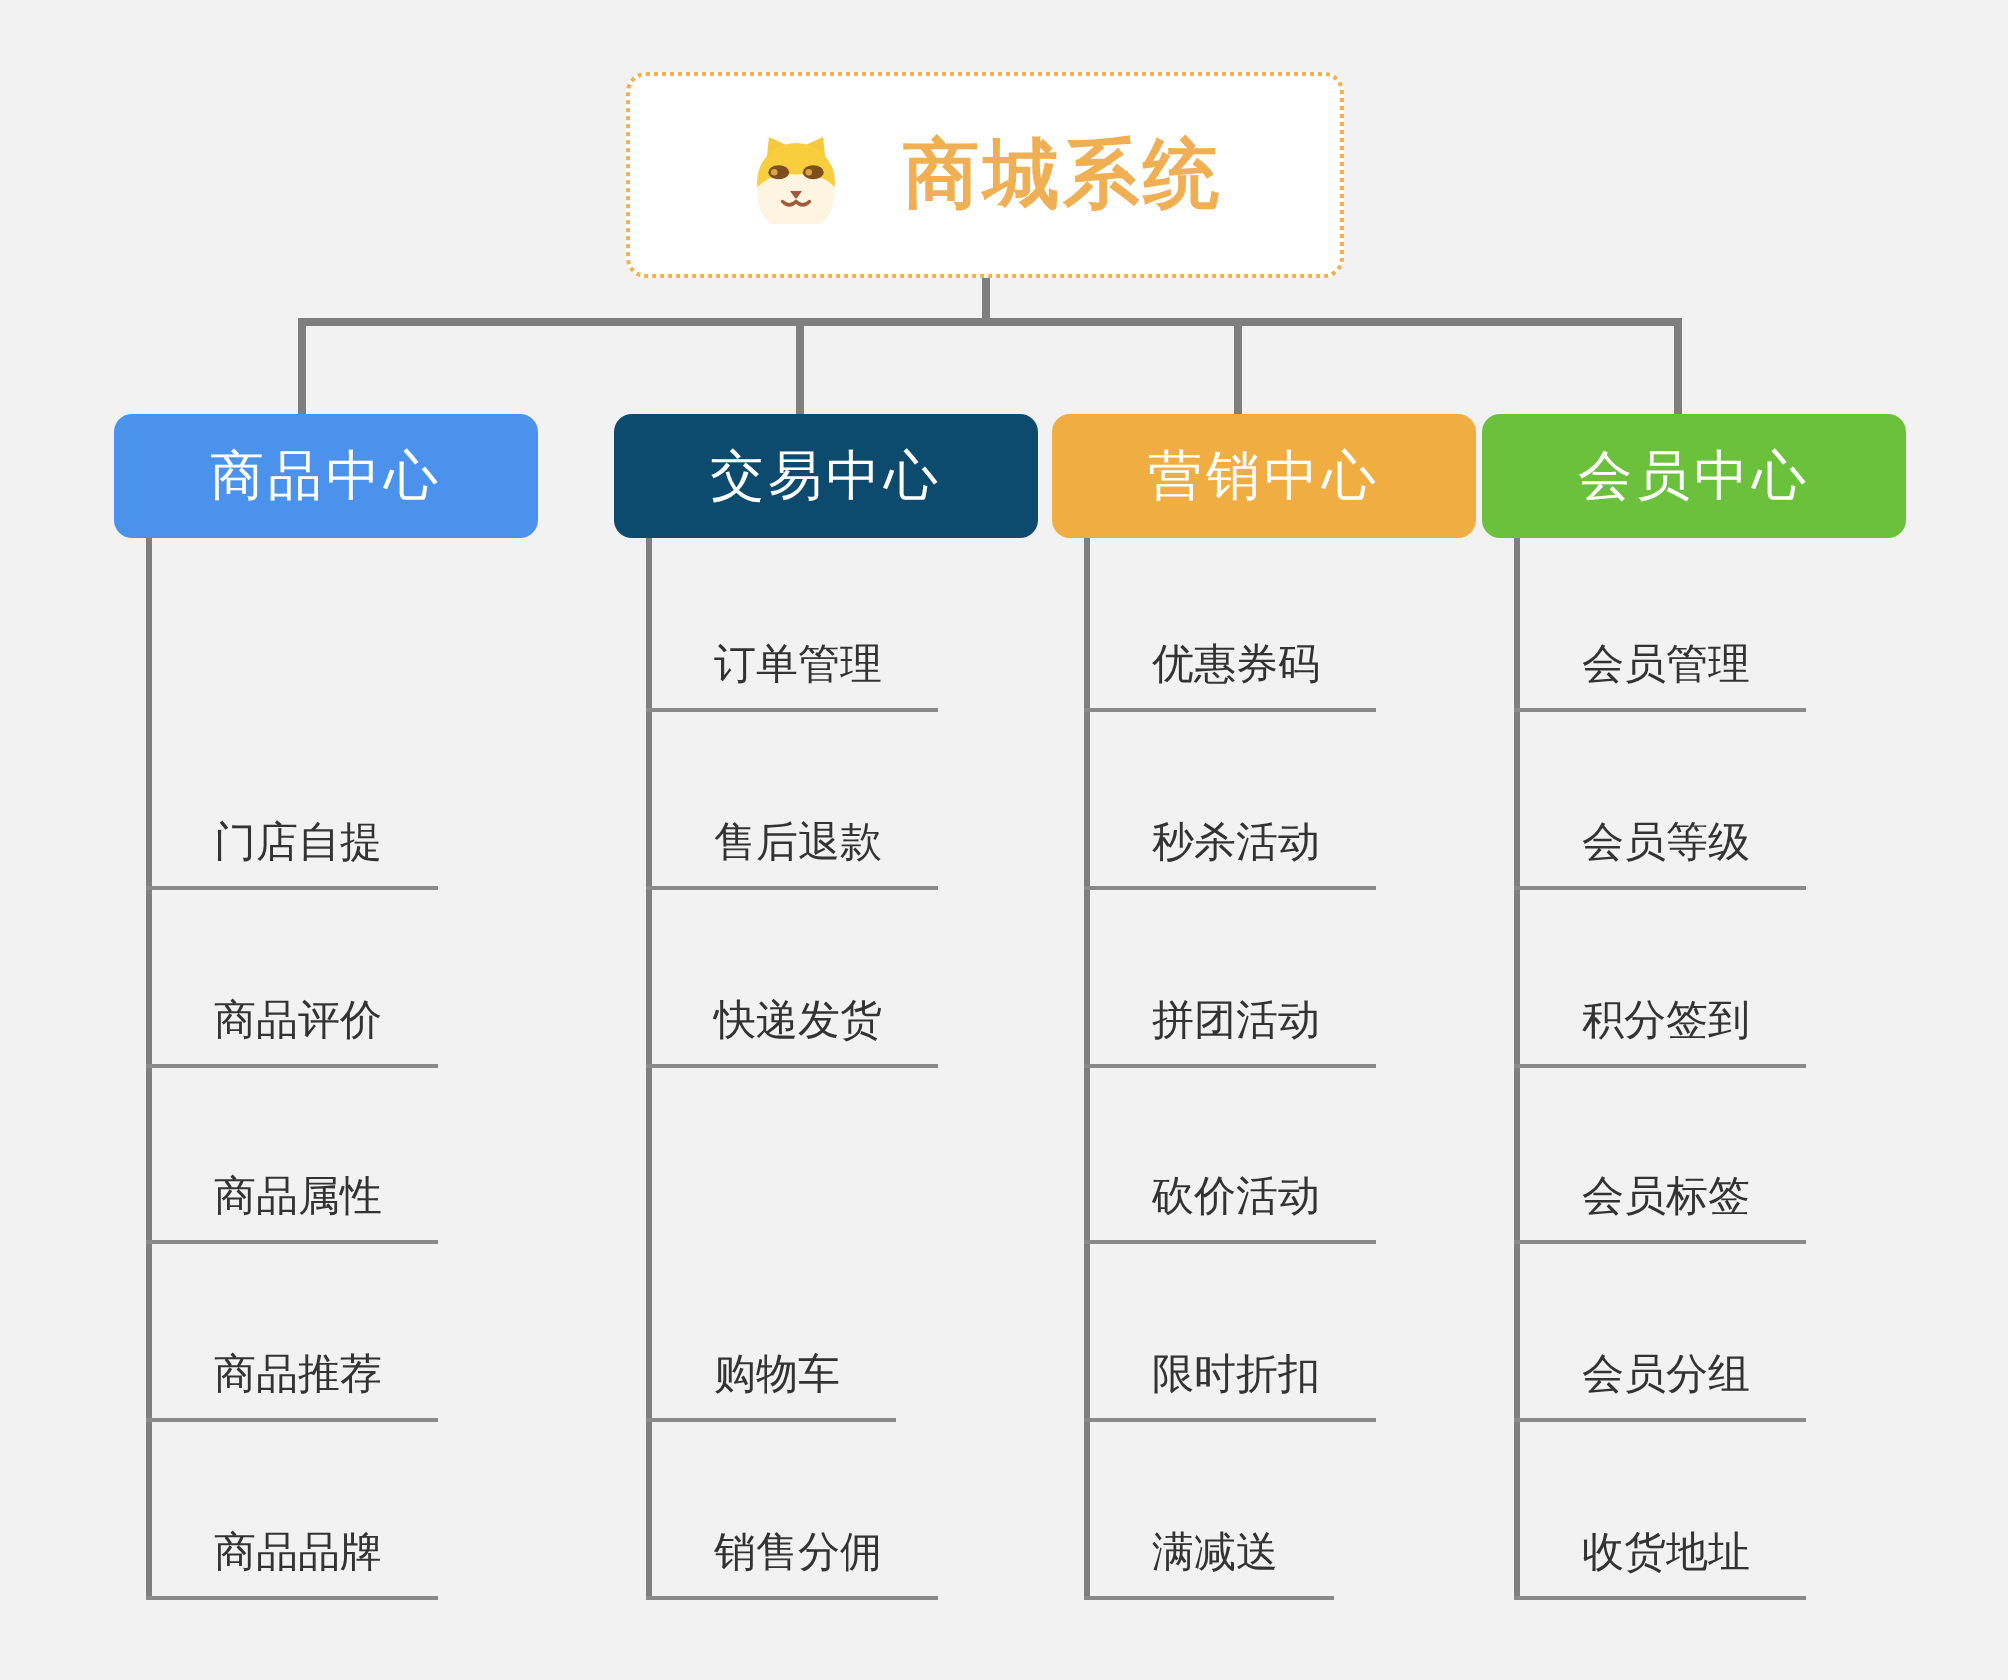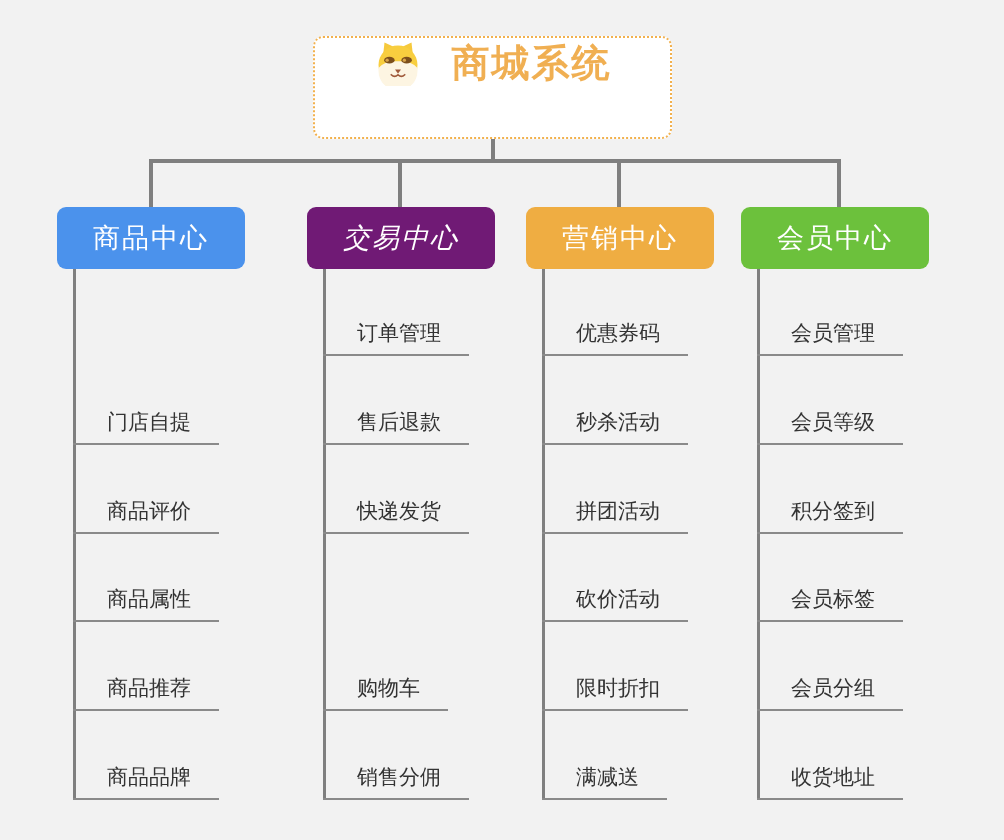--- a/index.html
+++ b/index.html
@@ -14,41 +14,41 @@
     overflow:hidden;
   }
 
   
   .root{
     position:absolute;left:313px;top:36px;
     width:359px;height:103px;box-sizing:border-box;
     background:#FFFFFF;
     border:2px dotted #F2B14E;
     border-radius:10px;
-    display:flex;justify-content:center;gap:30px;
+    display:flex;align-items:center;justify-content:center;gap:30px;
     cursor:pointer;
   }
   .root-title{
     font-size:38px;font-weight:bold;letter-spacing:2px;
     color:#F0AF52;
   }
   .doge{width:48px;height:48px;display:block;}
 
   
   .line{position:absolute;background:#7F7F7F;}
   .trunk{left:491px;top:139px;width:4px;height:22px;}
   .bus{left:149px;top:159px;width:692px;height:4px;}
   .drop{top:161px;width:4px;height:46px;}
   .drop-0{left:149px}.drop-1{left:398px}.drop-2{left:617px}.drop-3{left:837px}
 
   
   .branch{position:absolute;top:207px;width:235px;}
   .branch-0{left:57px}.branch-1{left:307px}.branch-2{left:526px}.branch-3{left:741px}
   .branch-header{
-    width:188px;height:62px;
+    width:212px;height:62px;
     border-radius:9px;
     color:#FFFFFF;font-size:27px;letter-spacing:2px;
     display:flex;align-items:center;justify-content:center;
     cursor:pointer;
   }
   .colline{
     position:absolute;left:16px;top:62px;
     width:3px;height:531px;
     background:#7F7F7F;
   }
@@ -95,21 +95,21 @@
     <div class="branch-header" style="background-color: rgb(75, 146, 236);">商品中心</div>
     <div class="colline"></div>
     <div class="leaf row-1">门店自提</div>
     <div class="leaf row-2">商品评价</div>
     <div class="leaf row-3">商品属性</div>
     <div class="leaf row-4">商品推荐</div>
     <div class="leaf row-5">商品品牌</div>
   </div>
 
   <div class="branch branch-1">
-    <div class="branch-header" style="background-color: #701a75; font-style: italic;">交易中心</div>
+    <div class="branch-header" style="background-color: #0c4a6e;">交易中心</div>
     <div class="colline"></div>
     <div class="leaf row-0">订单管理</div>
     <div class="leaf row-1">售后退款</div>
     <div class="leaf row-2">快递发货</div>
     <div class="leaf row-4">购物车</div>
     <div class="leaf row-5">销售分佣</div>
   </div>
 
   <div class="branch branch-2">
     <div class="branch-header" style="background-color: rgb(239, 173, 66);">营销中心</div>

